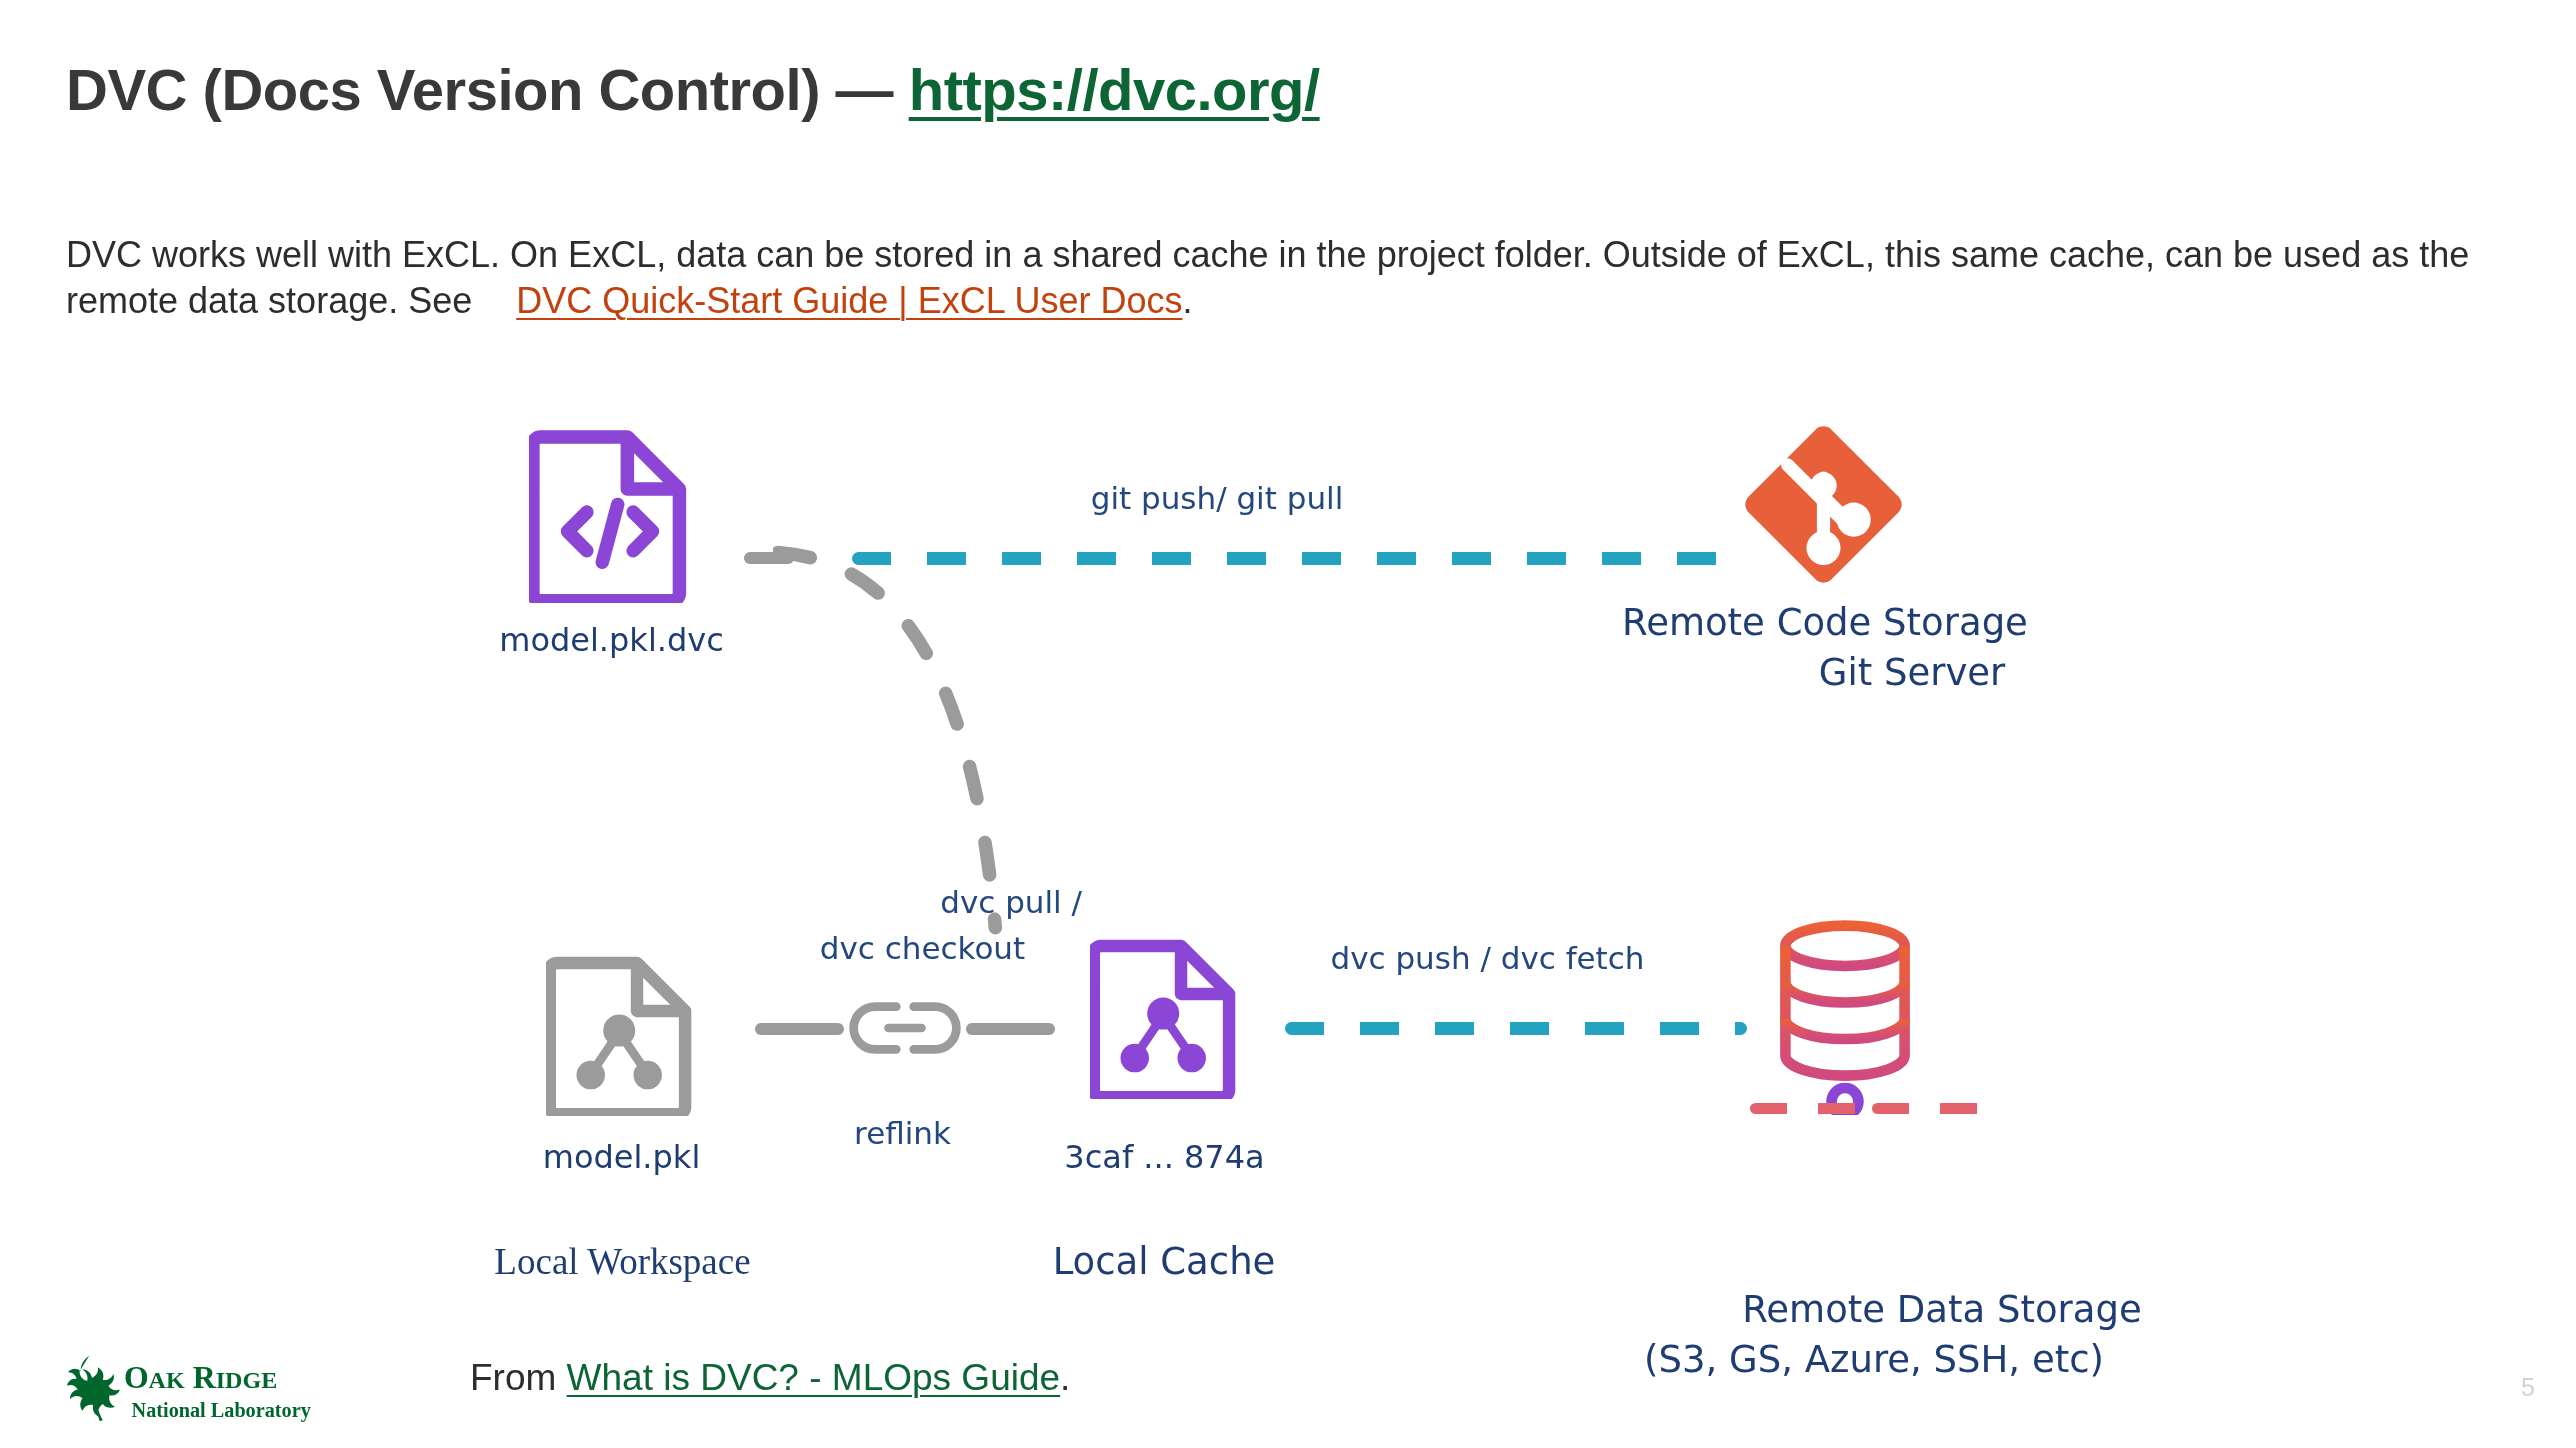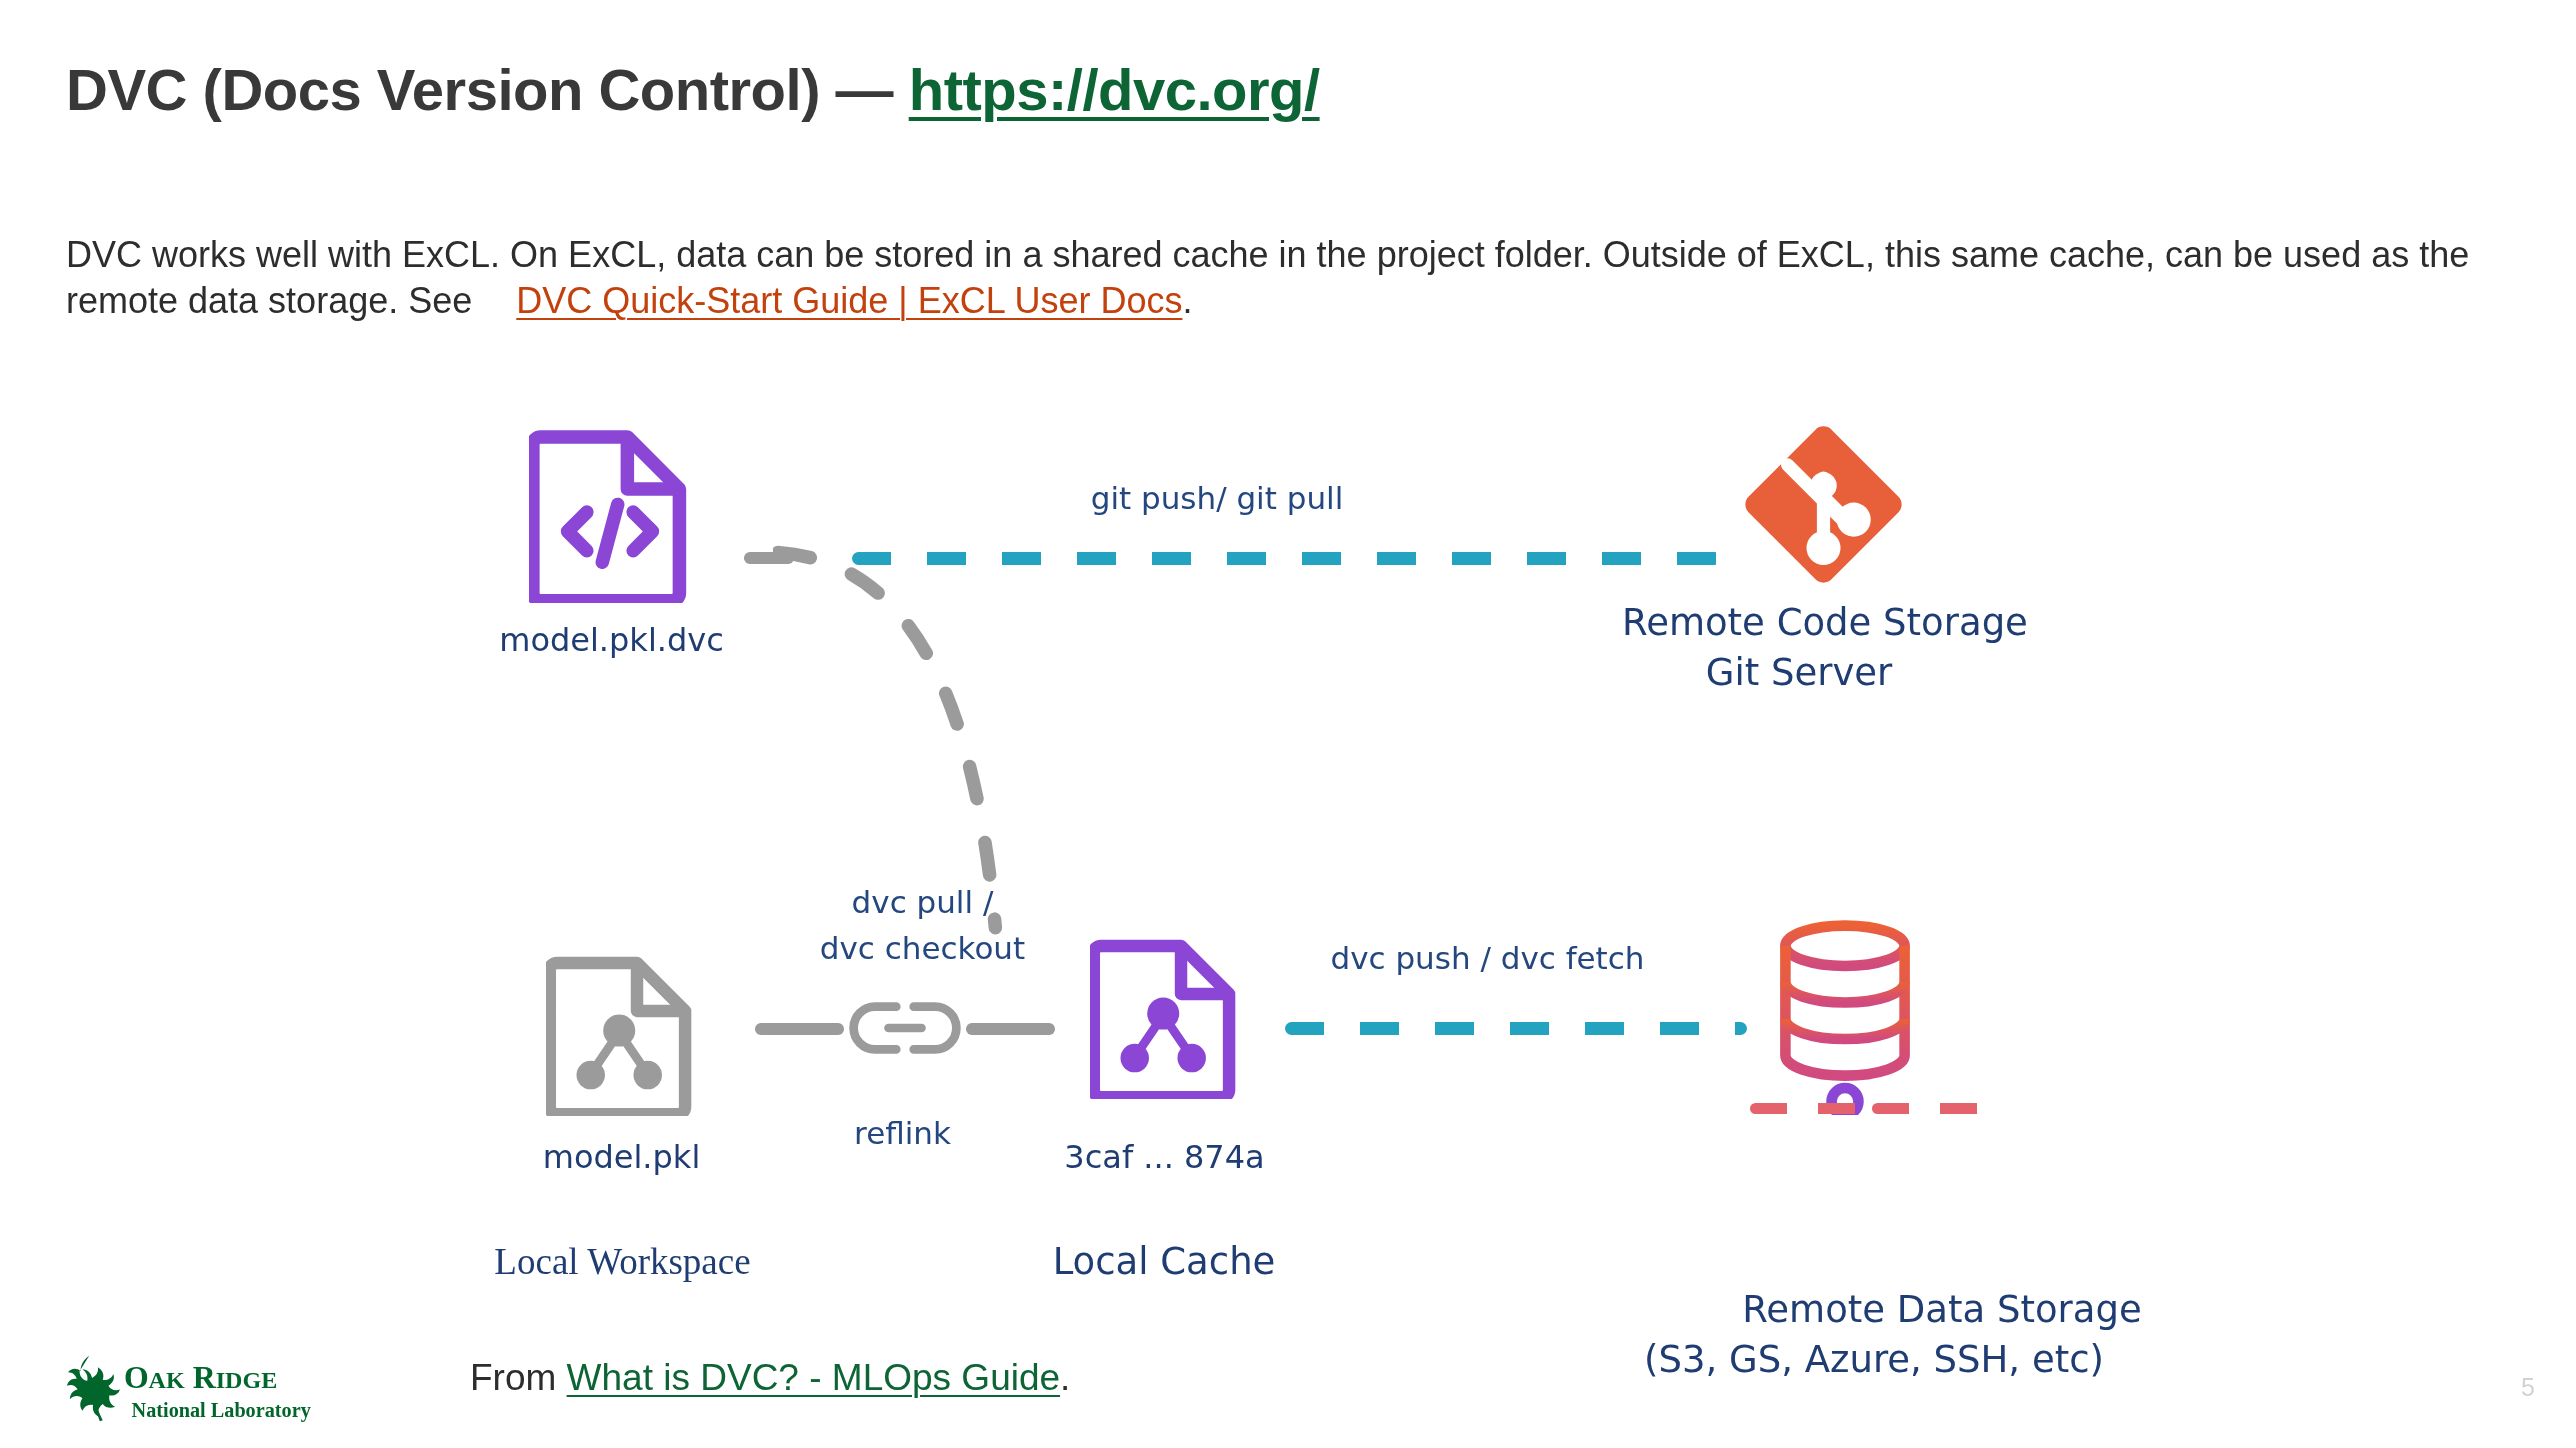--- a/index.html
+++ b/index.html
@@ -184,23 +184,23 @@
         <path d="M31 29 L62 60"></path>
         <path d="M50 36 L50 72"></path>
         <path d="M50 46 L63 59"></path>
       </g>
       <circle cx="50" cy="73" r="9" fill="#ffffff"></circle>
       <circle cx="50" cy="40" r="7" fill="#ffffff"></circle>
       <circle cx="66" cy="58" r="9" fill="#ffffff"></circle>
     </svg>
   </div>
   <div class="diagram-label label-group" style="left:1545px; top:211px; width:560px;">Remote Code Storage</div>
-  <div class="diagram-label label-group" style="left:1519px; top:261px; width:560px;">Git Server</div>
-
-  <div class="diagram-label label-op" style="left:763px; top:495px; width:319px;">dvc pull /</div>
+  <div class="diagram-label label-group" style="left:1632px; top:261px; width:560px;">Git Server</div>
+
+  <div class="diagram-label label-op" style="left:763px; top:495px; width:319px;text-align:right;">dvc pull /</div>
   <div class="diagram-label label-op" style="left:763px; top:541px; width:319px;">dvc checkout</div>
 
   <div class="node" style="left:546px; top:568px;">
     <svg width="150" height="162" viewBox="0 0 84 91">
       <path d="M6 5 h45 l27 27 v54 a4 4 0 0 1 -4 4 h-68 a4 4 0 0 1 -4 -4 v-77 a4 4 0 0 1 4 -4 z" fill="none" stroke="#9b9b9b" stroke-width="7" stroke-linejoin="round"></path>
       <path d="M51 5 v27 h27" fill="none" stroke="#9b9b9b" stroke-width="7" stroke-linejoin="round"></path>
       <g stroke="#9b9b9b" stroke-width="5" stroke-linecap="round" fill="none">
         <path d="M41 44 L26 66"></path>
         <path d="M41 44 L56 66"></path>
       </g>

